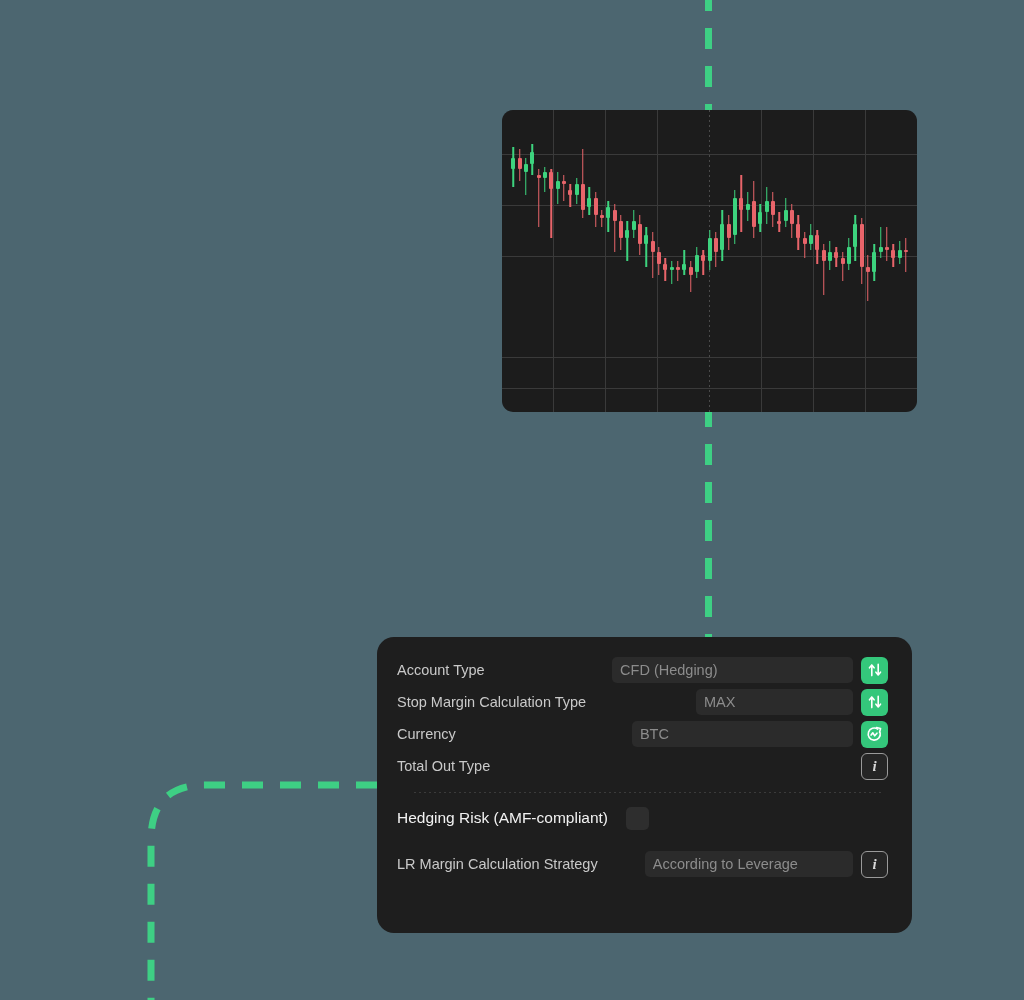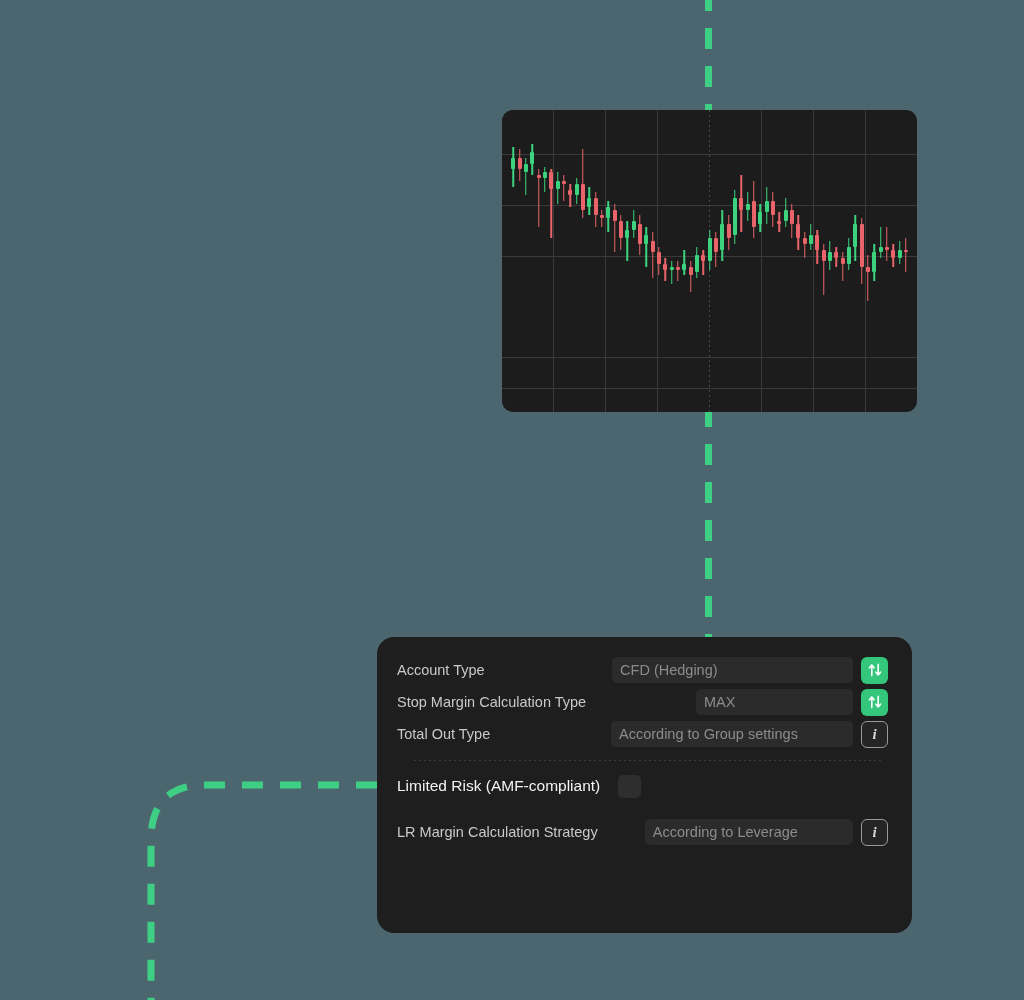--- a/index.html
+++ b/index.html
@@ -397,34 +397,45 @@
         <span class="field-value">MAX</span>
       </div>
       <div class="btn btn-green">
         <svg width="16" height="16" viewBox="0 0 16 16" aria-hidden="true">
           <path d="M4.8 13.6V3.4 M4.8 3.1 L2.5 5.8 M4.8 3.1 L7.1 5.8" stroke="#fff" stroke-width="1.6" fill="none" stroke-linecap="round" stroke-linejoin="round"></path>
           <path d="M11.2 2.4v10.2 M11.2 12.9 L8.9 10.2 M11.2 12.9 L13.5 10.2" stroke="#fff" stroke-width="1.6" fill="none" stroke-linecap="round" stroke-linejoin="round"></path>
         </svg>
       </div>
     </div>
 
+    <div class="row">
+      <span class="row-label">Currency</span>
+      <div class="field-spacer"></div>
+      <div class="field">
+        <span class="field-value">BTC</span>
+      </div>
+      <div class="btn btn-green">
+        <svg width="17" height="17" viewBox="0 0 18 18" aria-hidden="true">
+          <path d="M15 7.2 A6.4 6.4 0 1 1 12.4 3.3" stroke="#fff" stroke-width="1.7" fill="none" stroke-linecap="round"></path>
+          <path d="M11.2 1.6 L15.4 2.6 L14.4 6.6" stroke="#fff" stroke-width="1.7" fill="none" stroke-linecap="round" stroke-linejoin="round"></path>
+          <path d="M5.4 9.6 L7.2 7.2 L9.2 10.4 L11.6 7.6" stroke="#fff" stroke-width="1.7" fill="none" stroke-linecap="round" stroke-linejoin="round"></path>
+        </svg>
+      </div>
+    </div>
 
     <div class="row">
       <span class="row-label">Total Out Type</span>
       <div class="field-spacer"></div>
-      <div class="field">
-        <span class="field-value">According to Group settings</span>
-      </div>
       <div class="btn btn-info">i</div>
     </div>
 
     <div class="divider"></div>
 
     <div class="row row-strong">
-      <span class="row-label">Limited Risk (AMF-compliant)</span>
+      <span class="row-label">Hedging Risk (AMF-compliant)</span>
       <div class="checkbox"></div>
       <div class="field-spacer"></div>
     </div>
 
     <div class="row" style="margin-top:20px">
       <span class="row-label">LR Margin Calculation Strategy</span>
       <div class="field-spacer"></div>
       <div class="field">
         <span class="field-value">According to Leverage</span>
       </div>

